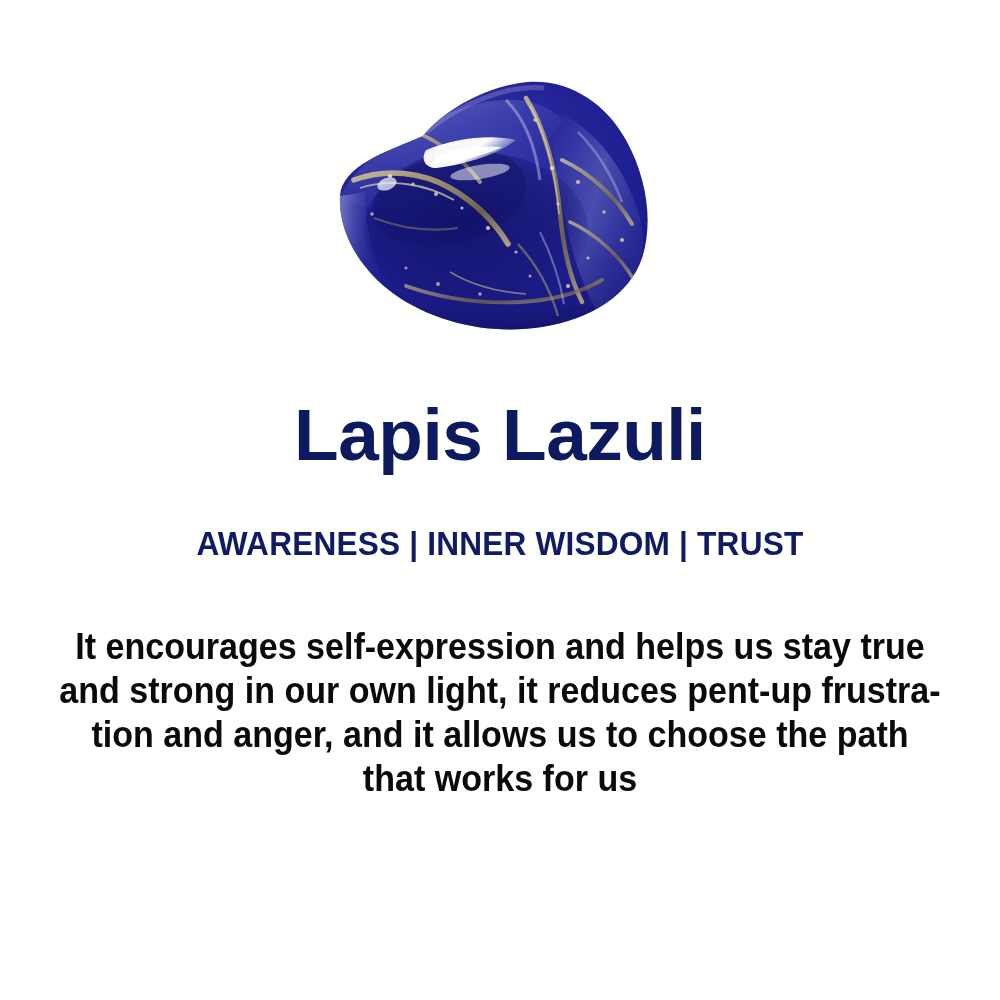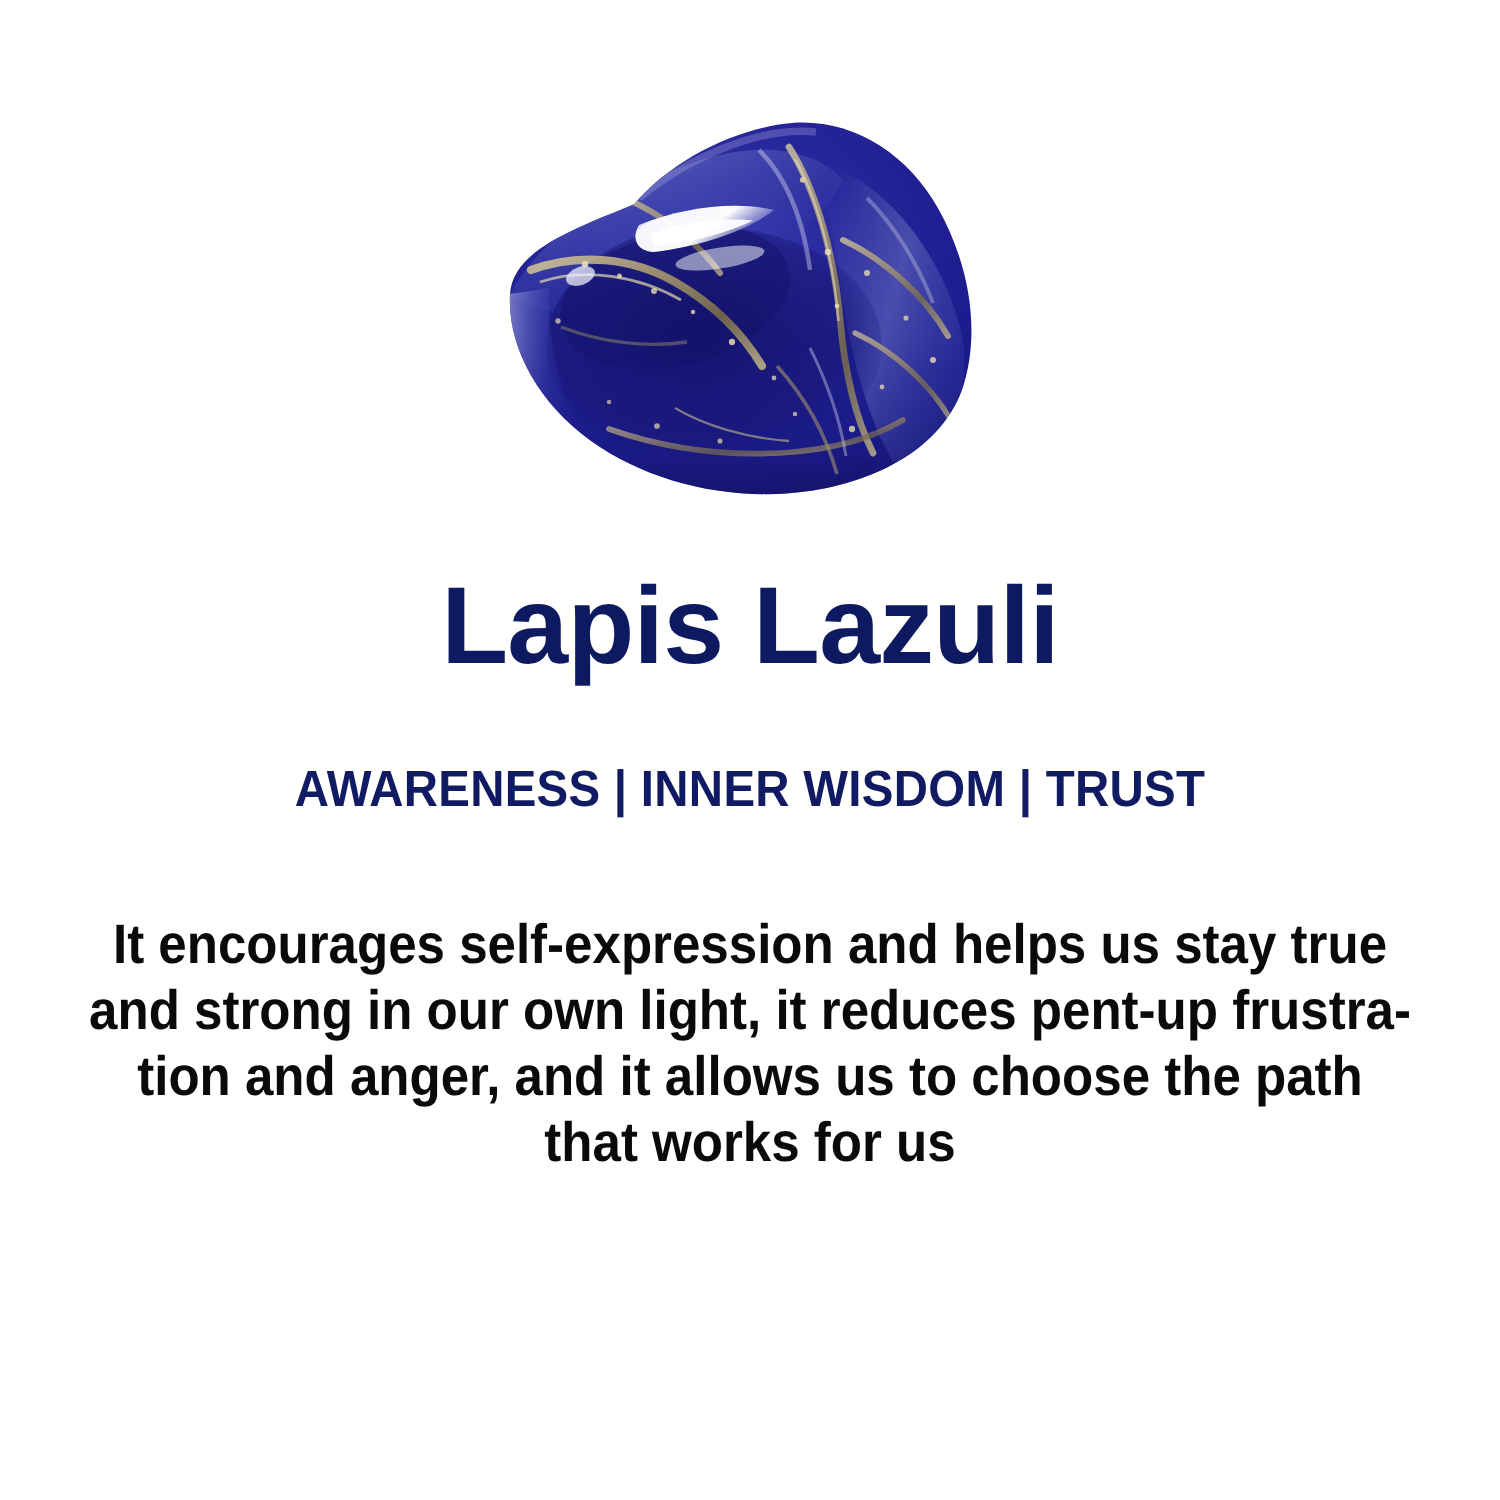--- a/index.html
+++ b/index.html
@@ -21,21 +21,21 @@
   #stone-figure {
     position:absolute;
     left:0; top:72px;
     width:1000px; height:290px;
   }
   #stone-svg { display:block; margin:0 auto; }
 
   
   #text-block {
     position:absolute;
-    left:0; top:372px;
+    left:0; top:389px;
     width:1000px;
     text-align:center;
   }
 
   #gem-title {
     font-family:"Liberation Sans", sans-serif;
     font-weight:bold;
     font-size:73px;
     line-height:80px;
     letter-spacing:-0.5px;

